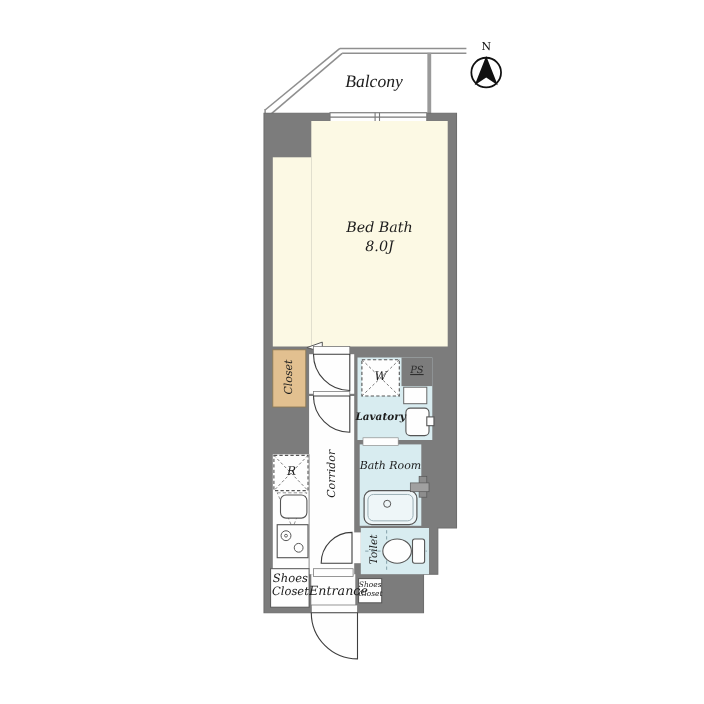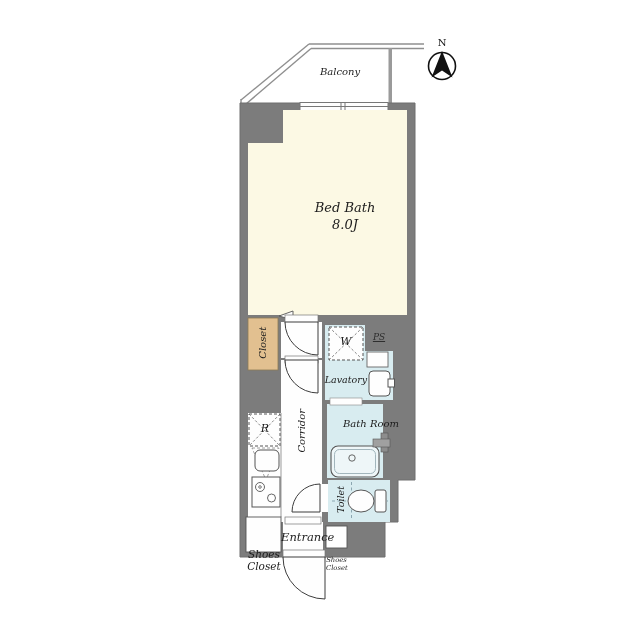--- a/index.html
+++ b/index.html
@@ -5,23 +5,23 @@
   html,body{margin:0;padding:0;background:#ffffff;}
   #canvas{
     position:relative;width:640px;height:640px;background:#ffffff;overflow:hidden;
     font-family:"DejaVu Serif", serif;
   }
   #plan-svg{position:absolute;left:0;top:0;}
   .lbl{
     position:absolute;color:#1c1c1c;font-style:italic;text-align:center;
     line-height:1.15;white-space:nowrap;pointer-events:none;
   }
-  .lbl.wrap{white-space:normal;margin-top:28px;}
+  .lbl.wrap{white-space:normal;}
   .rot{transform:rotate(-90deg);transform-origin:center center;}
-  .balcony-lbl{font-size:10px;}
+  .balcony-lbl{font-size:16px;font-family:Liberation Serif, serif;}
   .bedroom-lbl{font-size:13px;}
   .room-lbl{font-size:10px;}
   .small-lbl{font-size:9.5px;}
   .fixture-lbl{font-size:11px;}
   .ps-lbl{font-size:9px;color:#2e2e2e;}
   .shoes-lbl{font-size:10.5px;line-height:1.1;}
   .entrance-lbl{font-size:11.5px;}
   .tiny-lbl{font-size:6.8px;line-height:1.15;}
   .north-lbl{font-size:10px;font-style:normal;color:#111;}
 </style>
@@ -142,23 +142,23 @@
 
   <div class="lbl bedroom-lbl" style="left:295px;top:201px;width:100px;">Bed Bath</div>
   <div class="lbl bedroom-lbl" style="left:295px;top:218px;width:100px;">8.0J</div>
 
   <div class="lbl room-lbl rot" style="left:238px;top:337px;width:50px;">Closet</div>
 
   <div class="lbl fixture-lbl" style="left:331px;top:336px;width:30px;">W</div>
 
   <div class="lbl ps-lbl" style="left:365px;top:332px;width:28px;text-decoration:underline;">PS</div>
 
-  <div class="lbl small-lbl" style="left:322px;top:375px;width:48px;">Lavatory</div>
+  <div class="lbl small-lbl" style="left:322px;top:375px;width:48px;font-weight:bold;">Lavatory</div>
 
-  <div class="lbl room-lbl" style="left:336px;top:418px;width:70px;">Bath Room</div>
+  <div class="lbl room-lbl" style="left:320px;top:418px;width:70px;">Bath Room</div>
 
   <div class="lbl room-lbl rot" style="left:272px;top:425px;width:60px;">Corridor</div>
 
   <div class="lbl fixture-lbl" style="left:250px;top:423px;width:30px;">R</div>
 
   <div class="lbl small-lbl rot" style="left:317px;top:494px;width:48px;">Toilet</div>
 
   <div class="lbl shoes-lbl wrap" style="left:246px;top:521px;width:36px;">Shoes Closet</div>
 
   <div class="lbl entrance-lbl" style="left:281px;top:531px;width:44px;">Entrance</div>

